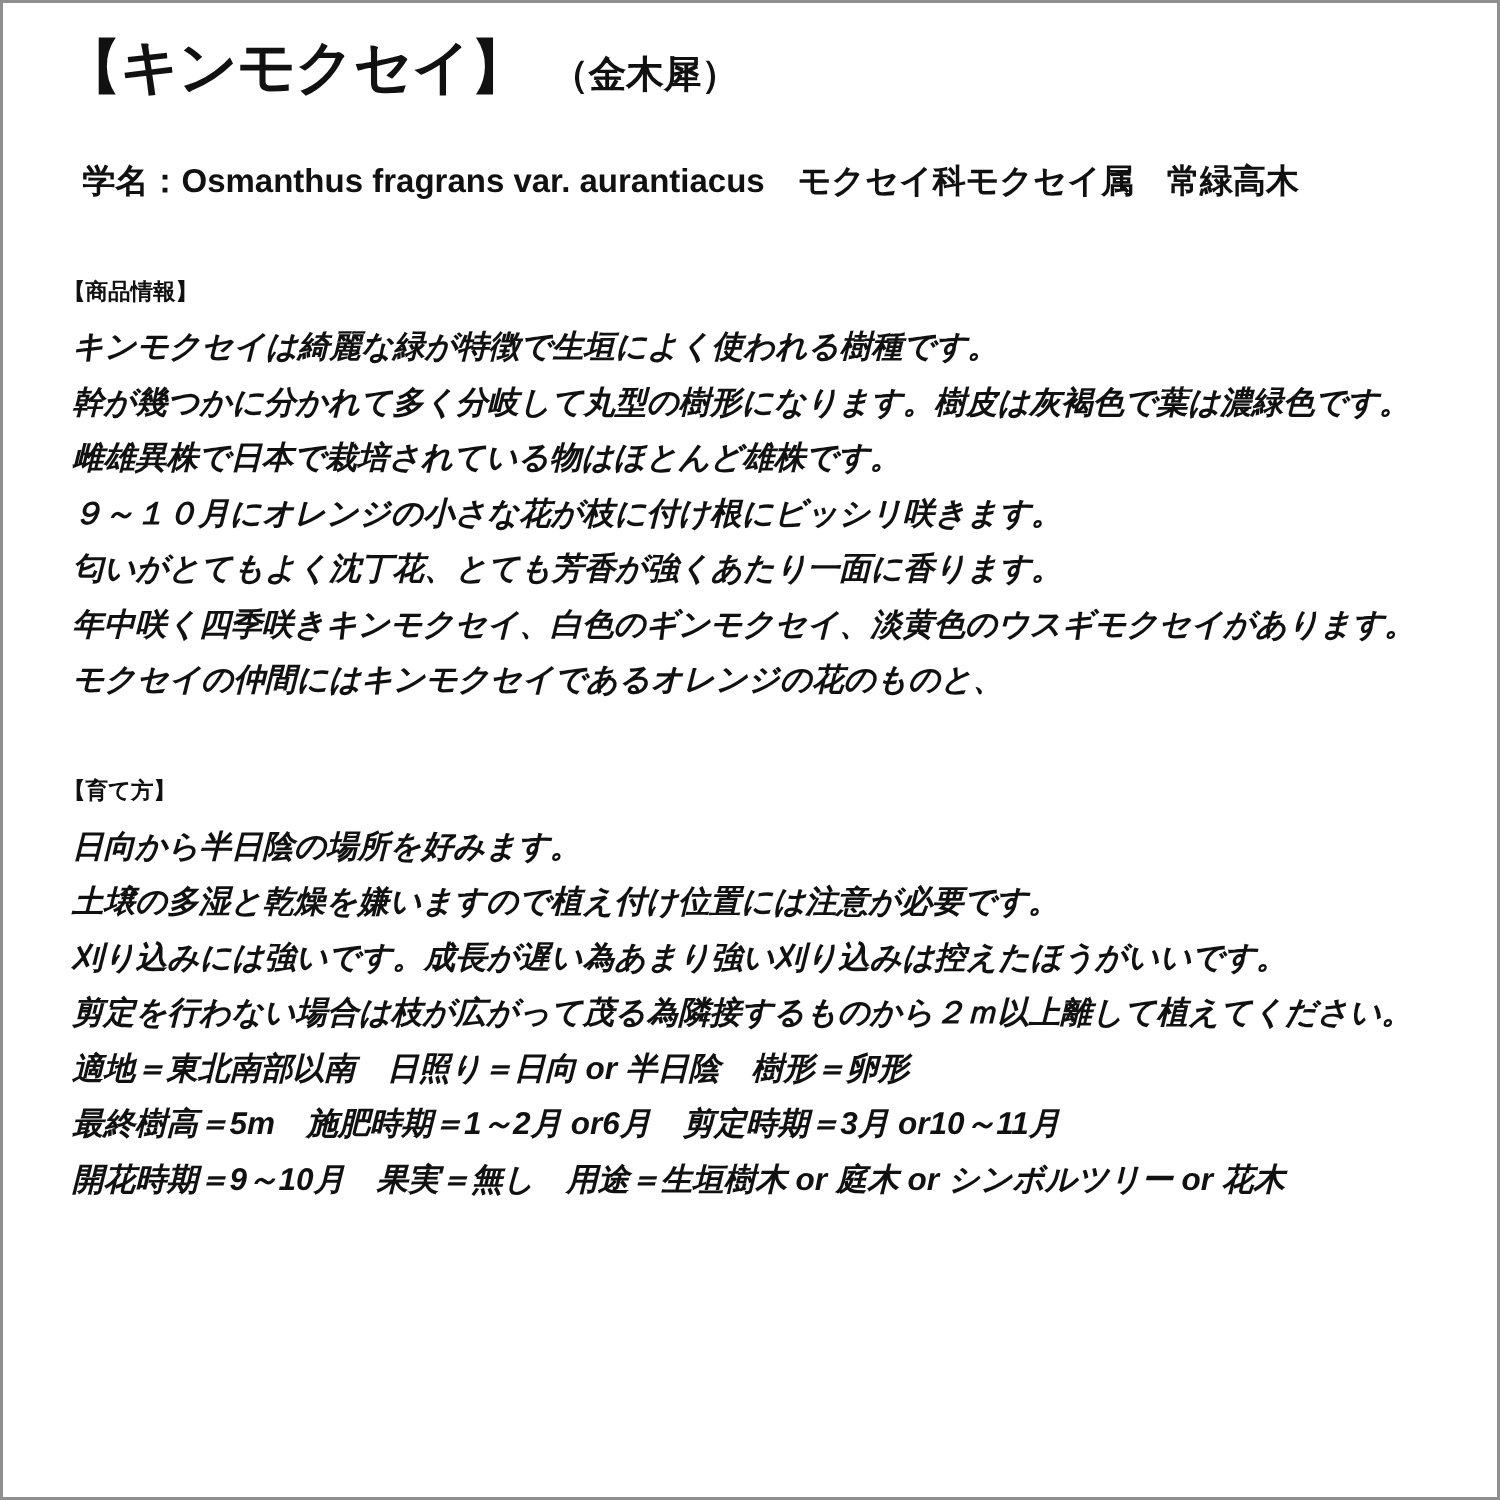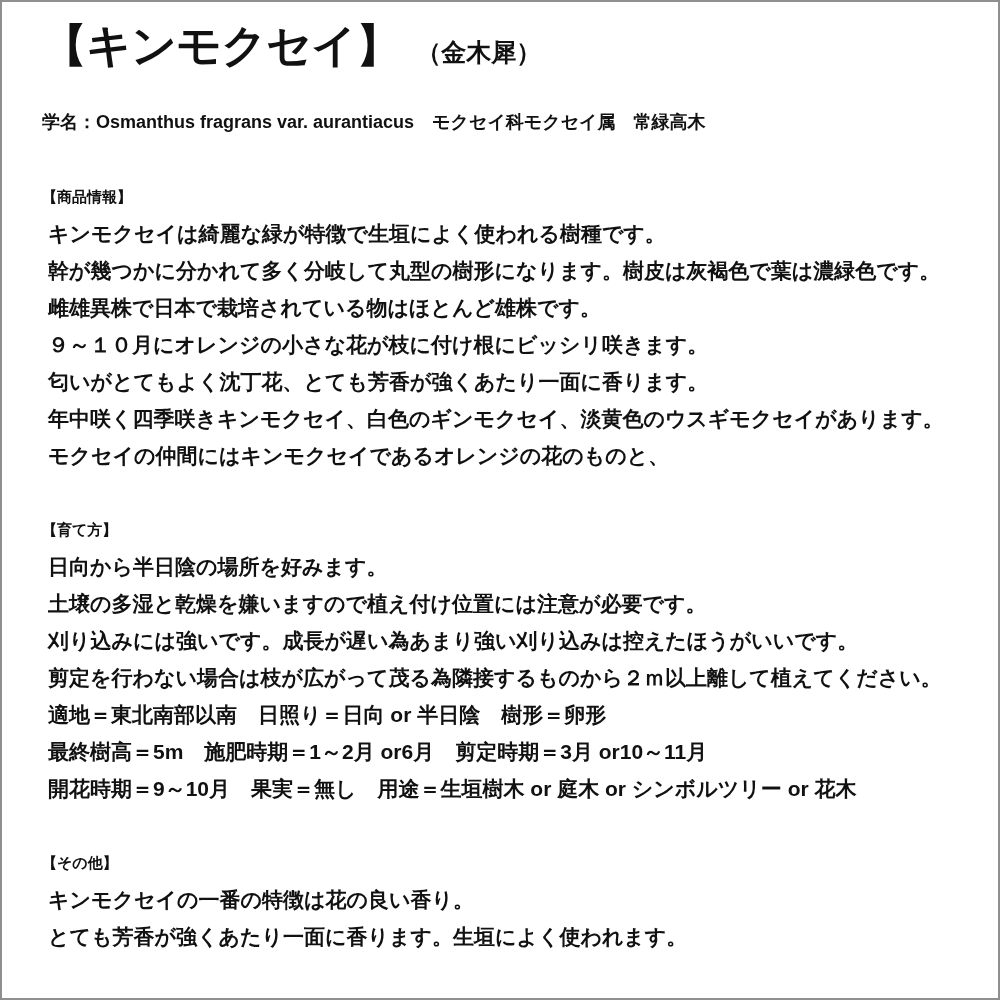--- a/index.html
+++ b/index.html
@@ -19,47 +19,49 @@
     font-family: "Liberation Sans", "DejaVu Sans", sans-serif;
     font-weight: bold;
     color: #111111;
   }
   .title-row {
     margin-top: 20px;
     line-height: 48px;
     white-space: nowrap;
   }
   .title-main {
-    font-size: 45px;
+    font-size: 39px;
     letter-spacing: -1px;
   }
   .title-reading {
     font-size: 25px;
     margin-left: 16px;
   }
   .sci-line {
     margin-top: 24px;
-    font-size: 18px;
+    font-size: 22px;
     line-height: 37px;
     white-space: nowrap;
+    margin-left: 13px;
   }
   .section {
     margin-top: 37px;
   }
   .sec-header {
     font-size: 15px;
     line-height: 37px;
     white-space: nowrap;
   }
   .line {
     font-size: 21px;
     line-height: 37px;
     padding-left: 6px;
     white-space: nowrap;
     letter-spacing: 0px;
+    font-style: italic;
   }
 </style>
 </head>
 <body>
 
 <div class="page">
 
   <div class="title-row">
     <span class="title-main">【キンモクセイ】</span><span class="title-reading">（金木犀）</span>
   </div>
@@ -81,19 +83,14 @@
     <div class="sec-header">【育て方】</div>
     <div class="line">日向から半日陰の場所を好みます。</div>
     <div class="line">土壌の多湿と乾燥を嫌いますので植え付け位置には注意が必要です。</div>
     <div class="line">刈り込みには強いです。成長が遅い為あまり強い刈り込みは控えたほうがいいです。</div>
     <div class="line">剪定を行わない場合は枝が広がって茂る為隣接するものから２ｍ以上離して植えてください。</div>
     <div class="line">適地＝東北南部以南　日照り＝日向 or 半日陰　樹形＝卵形</div>
     <div class="line">最終樹高＝5m　施肥時期＝1～2月 or6月　剪定時期＝3月 or10～11月</div>
     <div class="line">開花時期＝9～10月　果実＝無し　用途＝生垣樹木 or 庭木 or シンボルツリー or 花木</div>
   </div>
 
-  <div class="section">
-    <div class="sec-header">【その他】</div>
-    <div class="line">キンモクセイの一番の特徴は花の良い香り。</div>
-    <div class="line">とても芳香が強くあたり一面に香ります。生垣によく使われます。</div>
-  </div>
 
 </div>
 
 </body></html>

